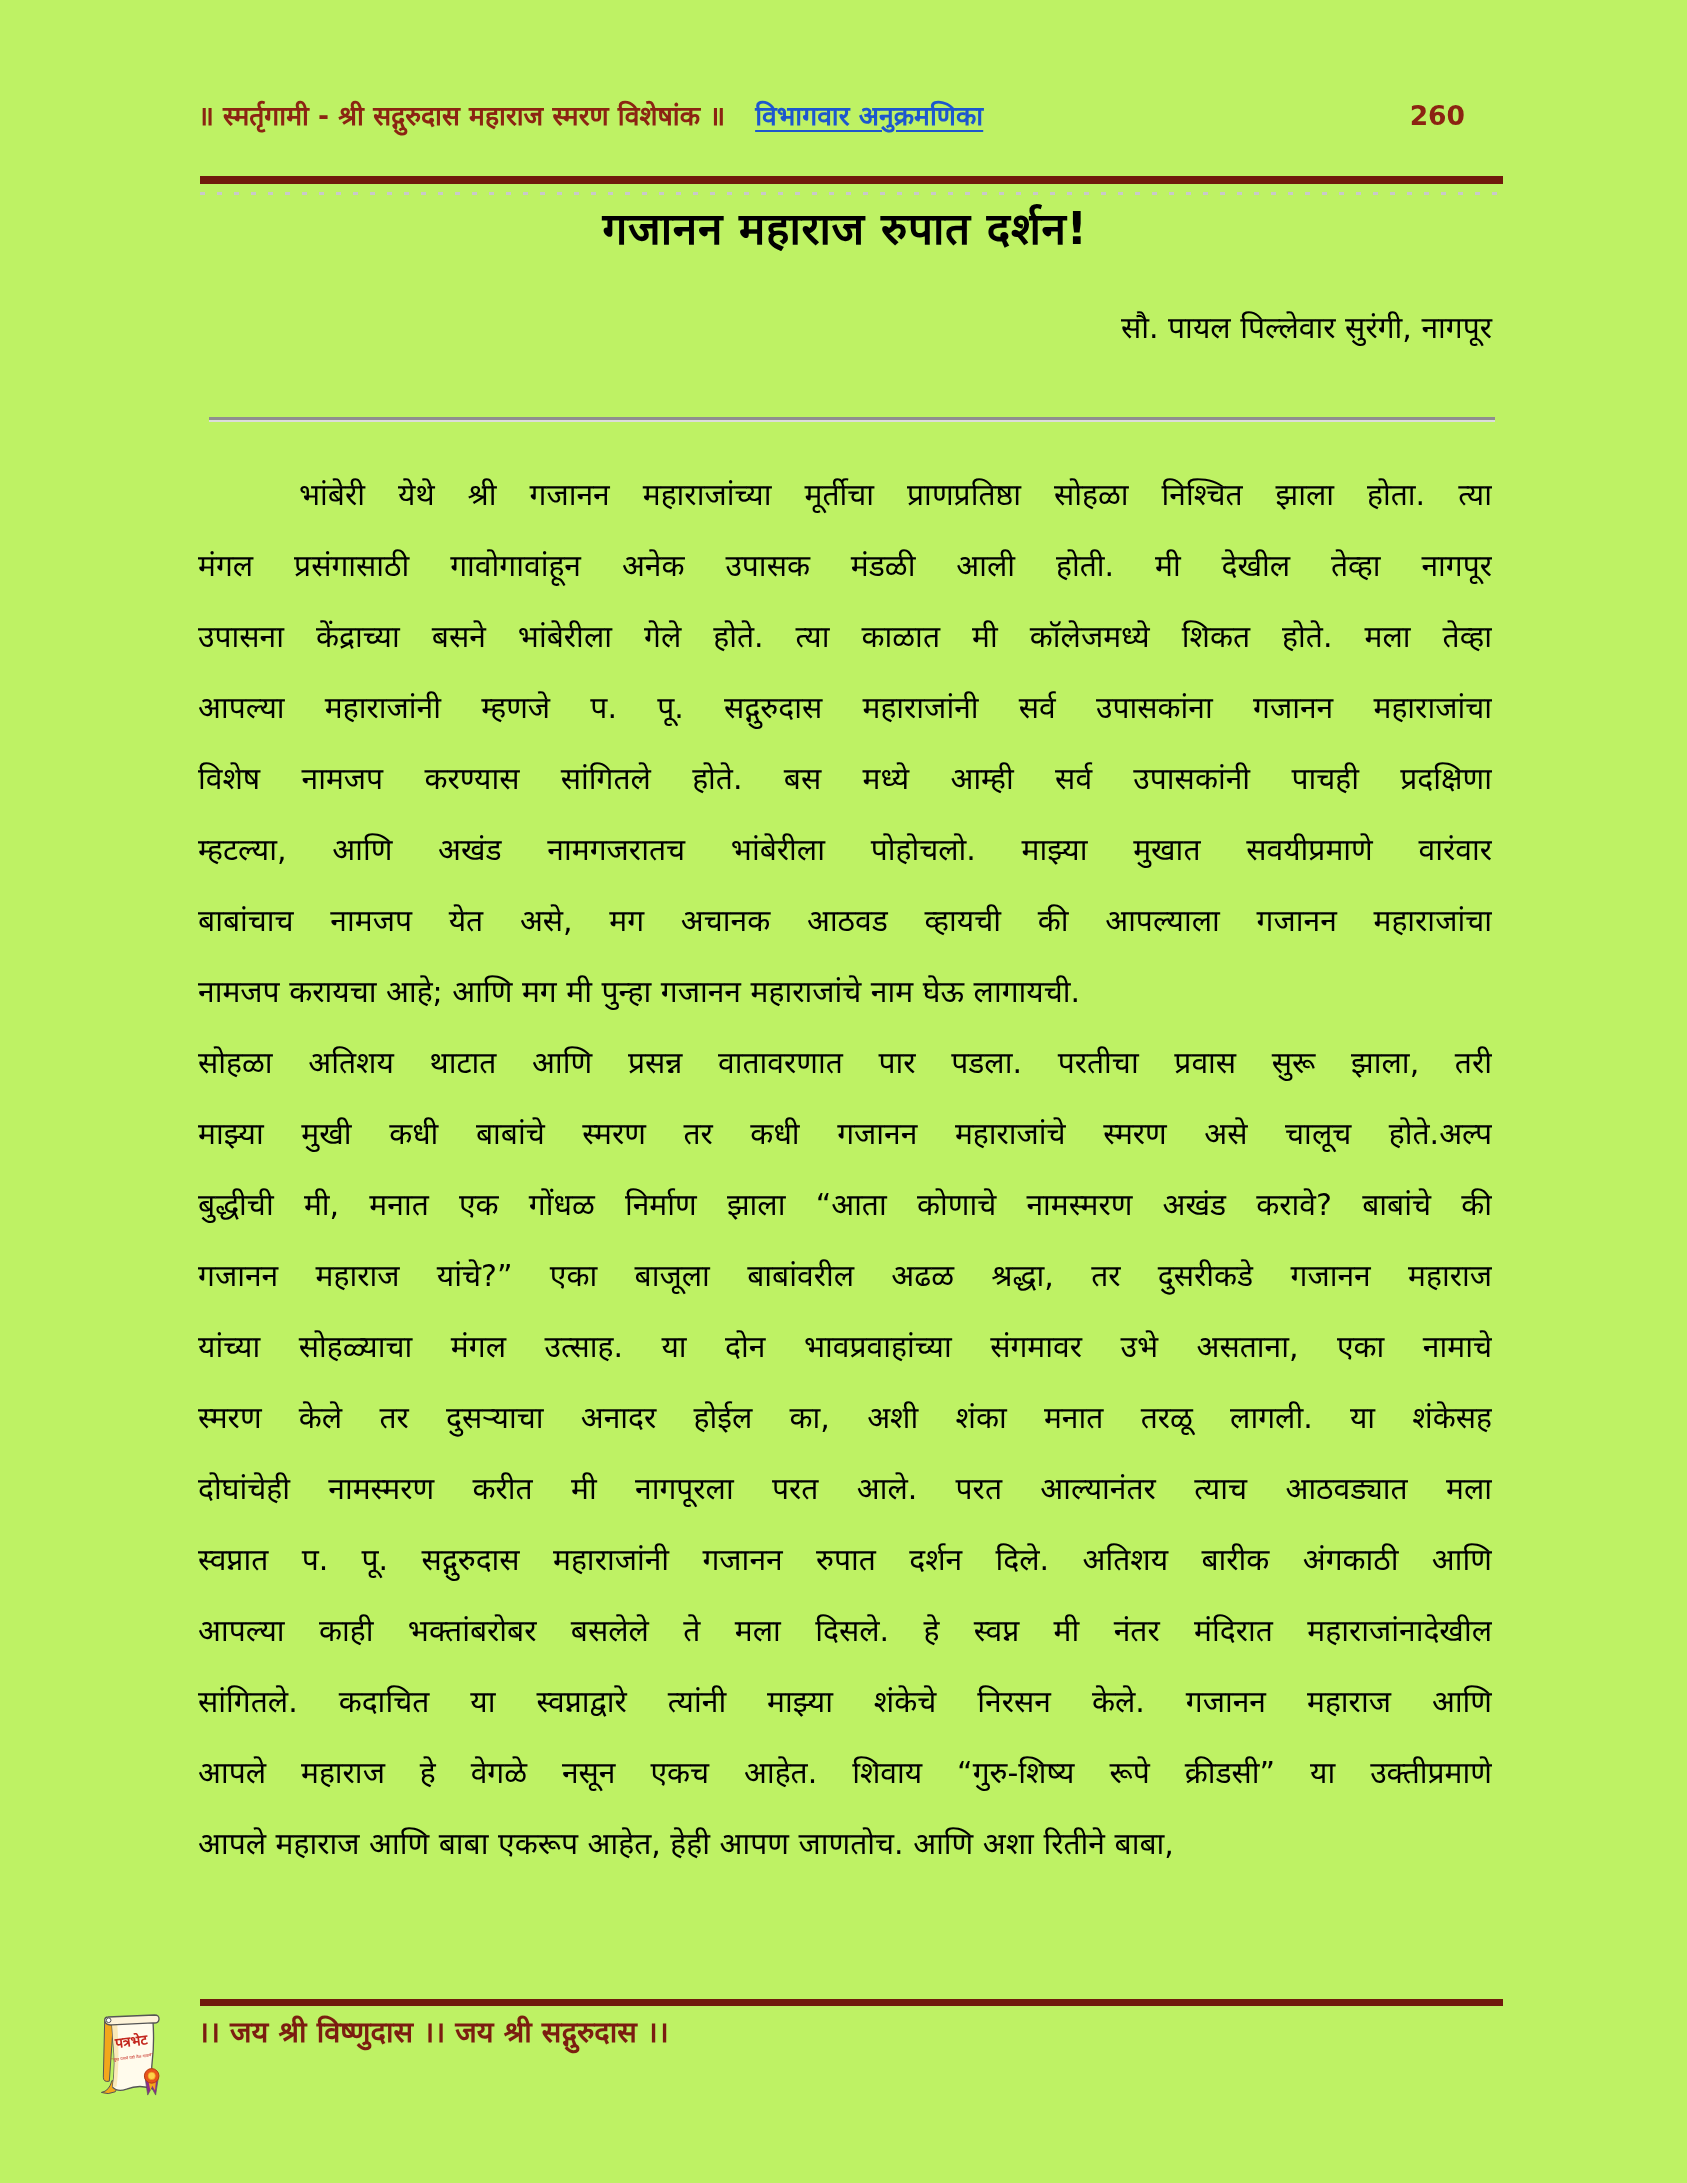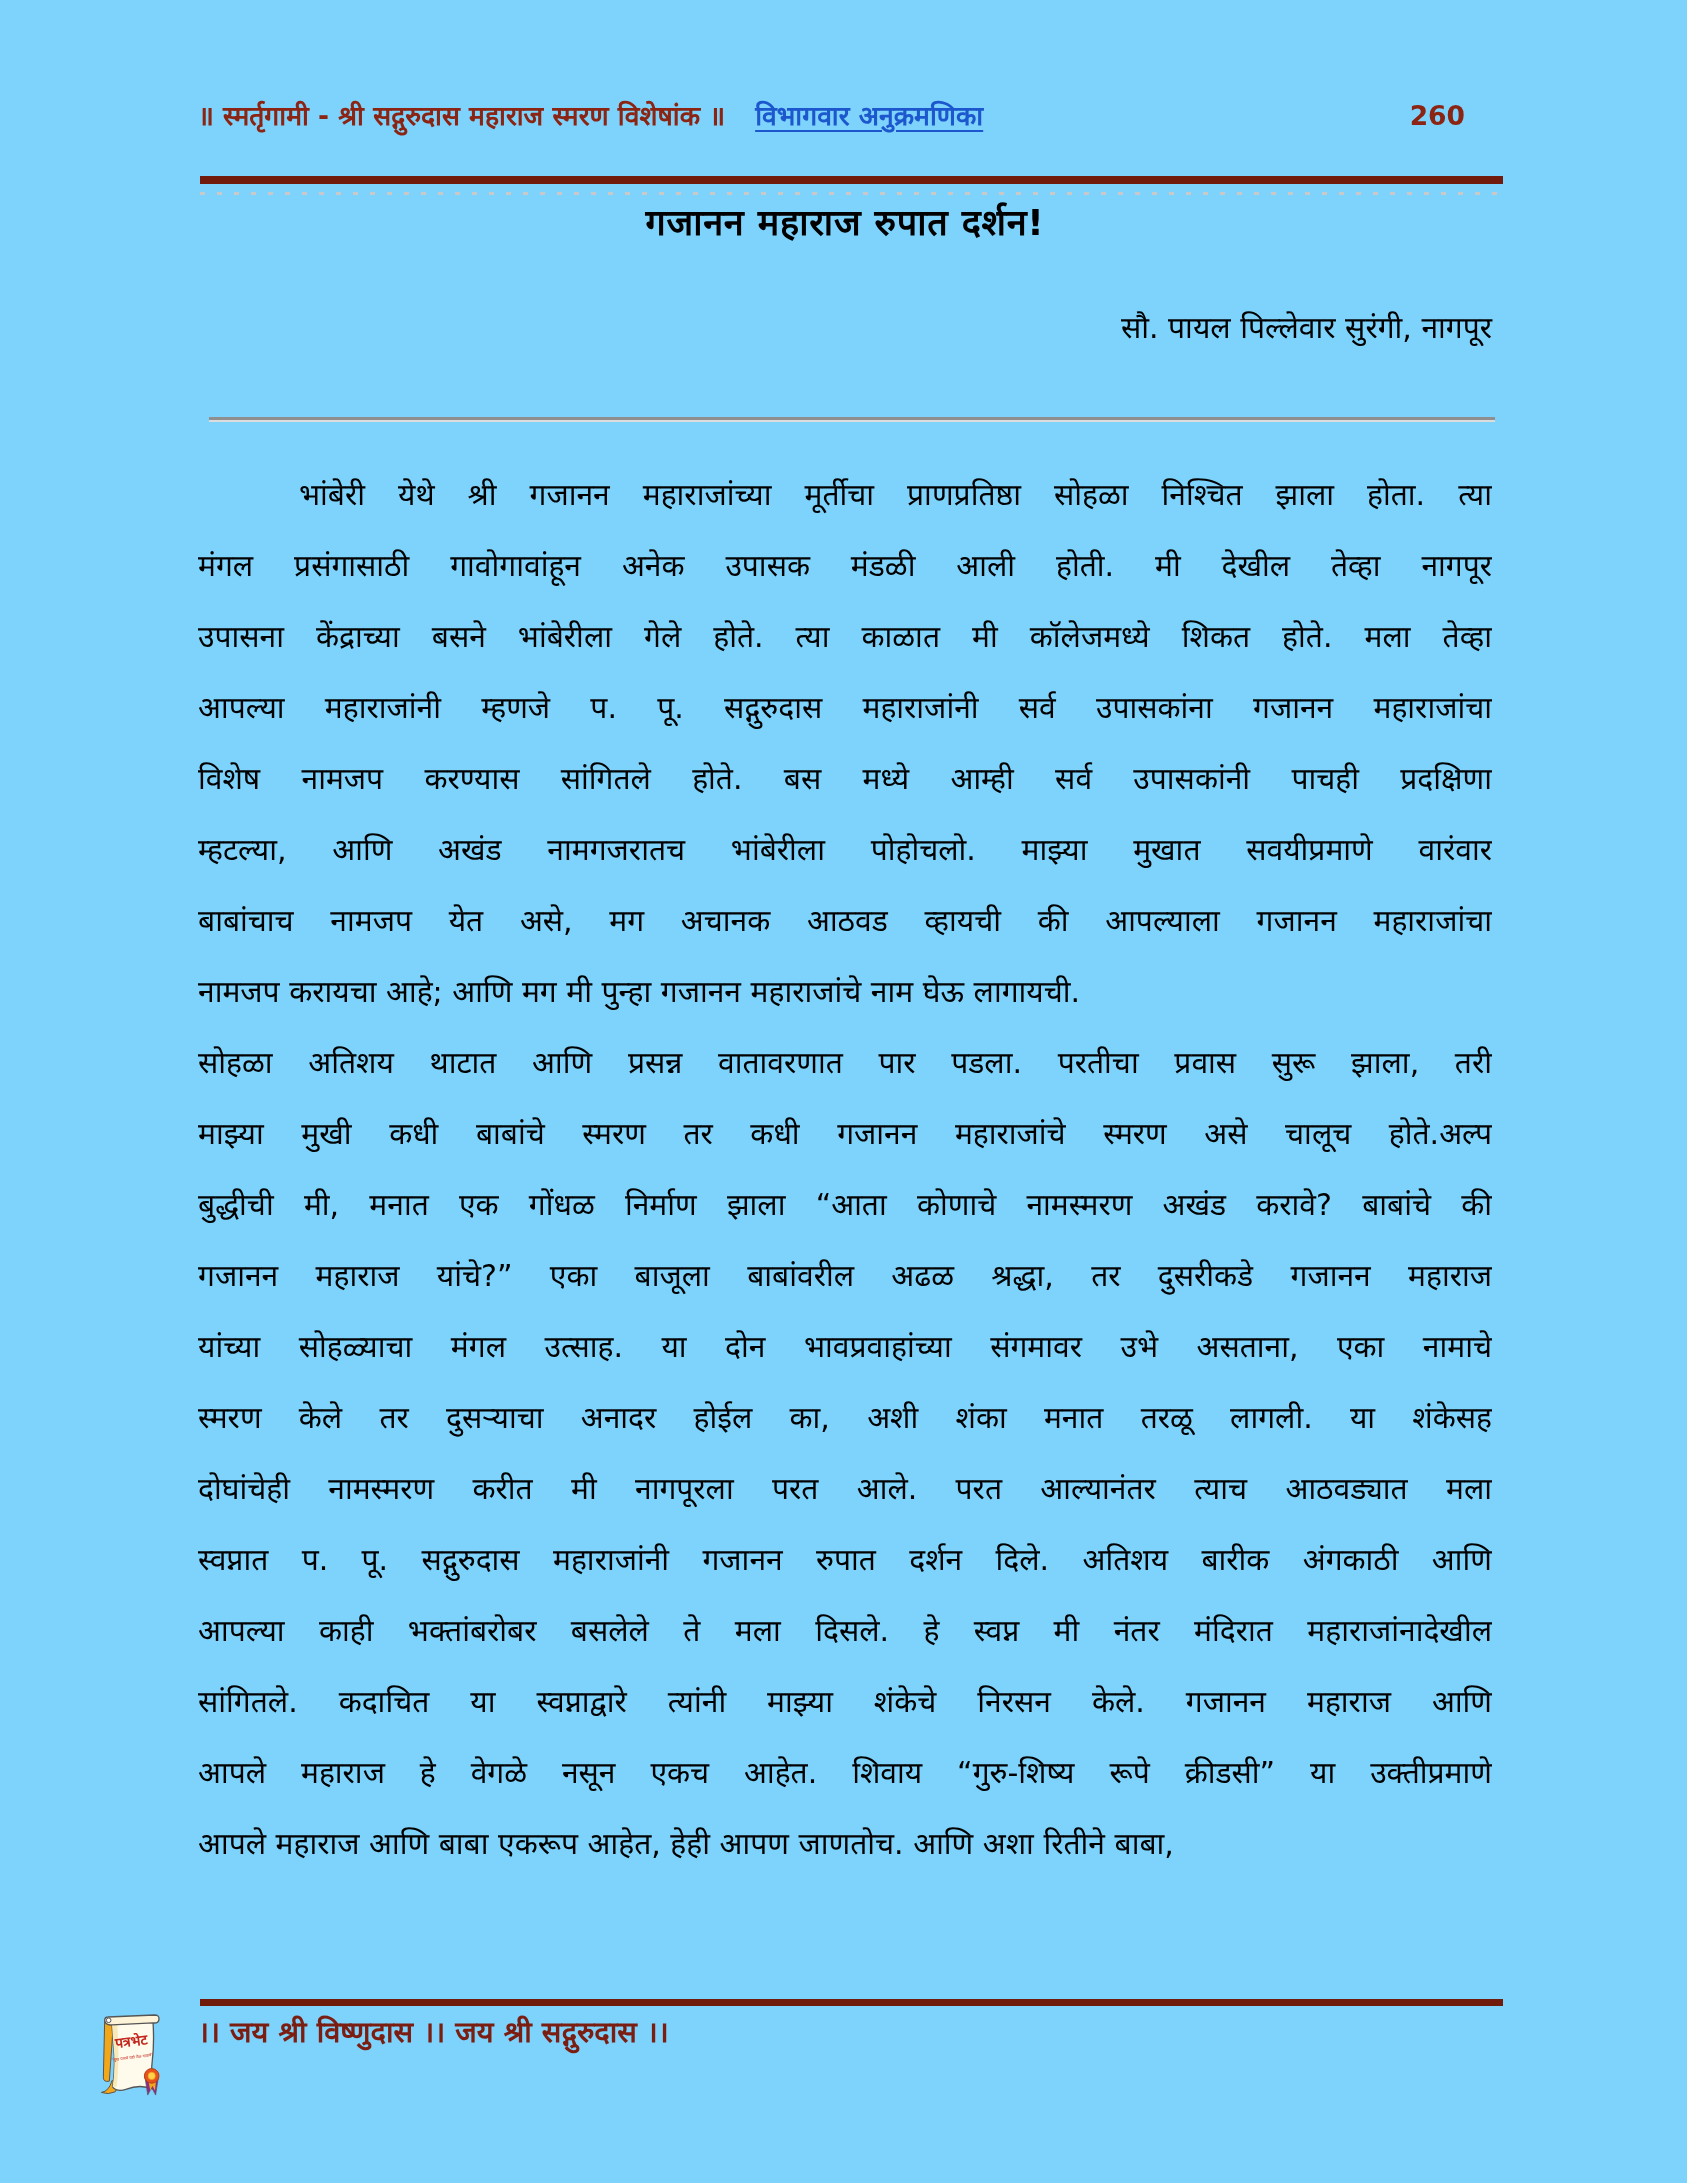--- a/index.html
+++ b/index.html
@@ -1,35 +1,35 @@
 <!DOCTYPE html>
 <html style="font-size:10.6px"><head>
 <meta charset="utf-8">
 <style>
   html,body{margin:0;padding:0;background:#ffffff;}
-  .page{position:relative;width:1687px;height:2183px;background:#7dd3fc;overflow:hidden;
+  .page{position:relative;width:1687px;height:2183px;background:#bef264;overflow:hidden;
         font-family:"DejaVu Sans","Liberation Sans",sans-serif;color:#000;}
 
   
   .header{position:absolute;left:198px;top:97px;width:1305px;display:flex;align-items:baseline;
           font-weight:bold;font-size:26.5px;white-space:nowrap;}
   .mag{color:#8B2412;}
   .toc{color:#1D57CE;text-decoration:underline;text-underline-offset:4.6px;text-decoration-thickness:2px;
        margin-left:30px;cursor:pointer;}
   .pageno{margin-left:auto;margin-right:38px;color:#8B2412;}
 
   .rule{position:absolute;left:200px;width:1303px;background:#701B0C;}
   .rule-top{top:176px;height:8px;}
   .rule-bottom{top:1999px;height:6.6px;}
   .dashes{position:absolute;left:200px;top:192px;width:1303px;height:3.3px;
           background:repeating-linear-gradient(90deg,#C9C9C9 0 4.6px,transparent 4.6px 17px);}
 
   
   .title{position:absolute;left:198px;top:197px;width:1294px;margin:0;text-align:center;
-         font-size:36px;font-weight:bold;letter-spacing:0.7px;}
+         font-size:44px;font-weight:bold;letter-spacing:0.7px;}
   .author{position:absolute;left:198px;top:306px;width:1294px;text-align:right;font-size:30px;}
   .divider{position:absolute;left:209px;top:417px;width:1286px;height:3.3px;background:#8F8F8F;
            border-bottom:2px solid #DCDCDC;}
 
   
   .bodytext{position:absolute;left:198px;top:459px;width:1294px;font-size:30px;}
   .line{height:71px;line-height:71px;overflow:hidden;text-align:justify;text-align-last:justify;}
   .line.indent{text-indent:101px;}
   .line.short{text-align-last:left;}
 

